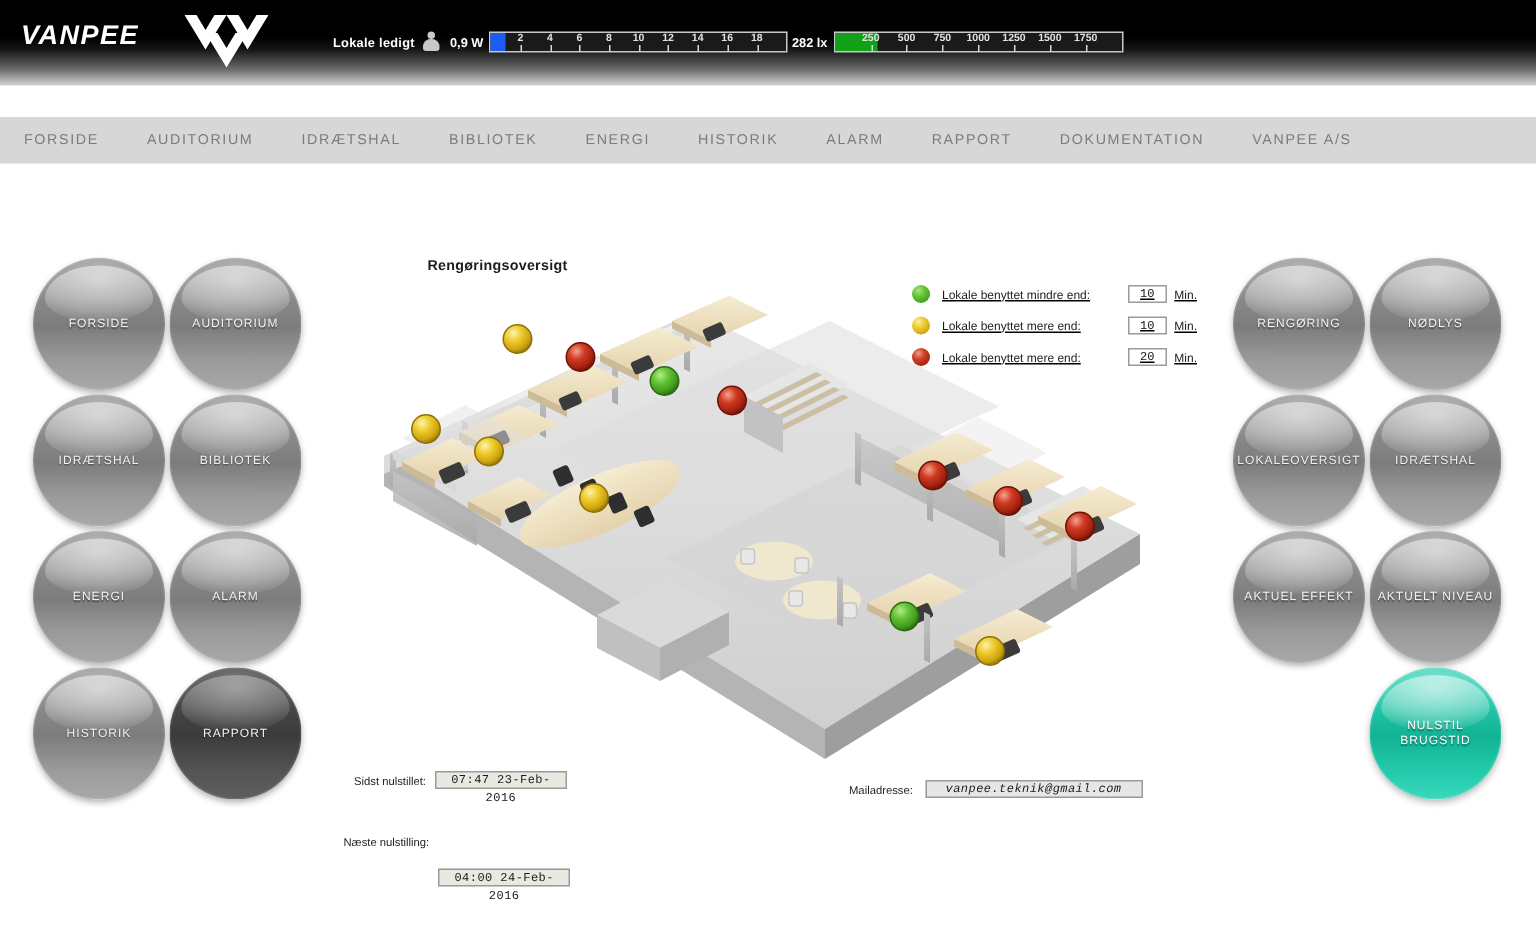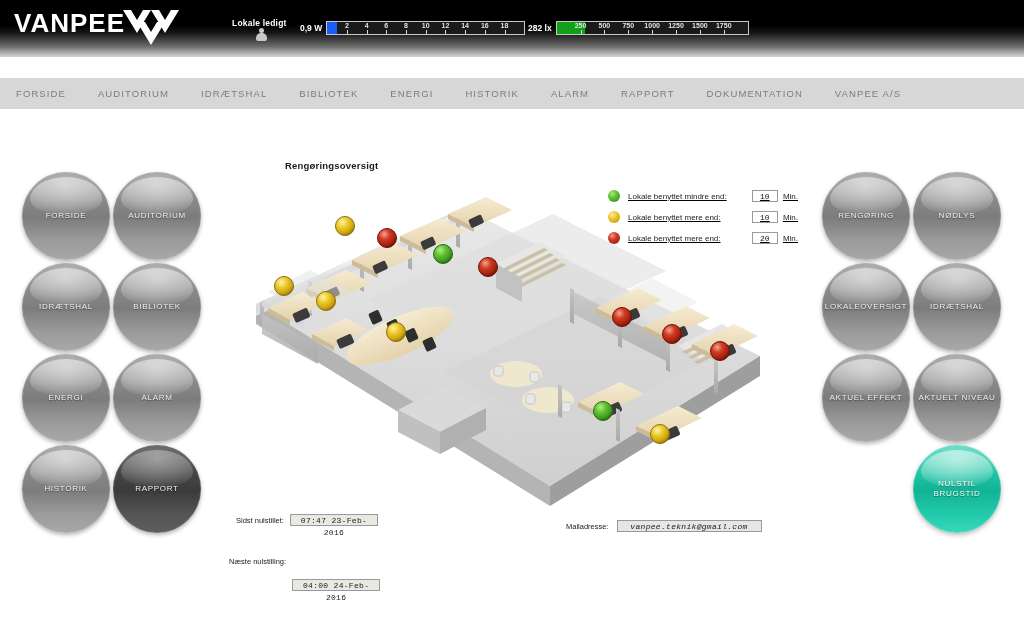--- a/index.html
+++ b/index.html
@@ -11,22 +11,23 @@
   #app{position:relative;width:1024px;height:622px;}
 
   
   .header{
     position:absolute;left:0;top:0;width:1024px;height:57px;
     background:linear-gradient(to bottom,#000000 0%,#000000 44%,#161616 58%,#6e6e6e 82%,#b9b9b9 95%,#d2d2d2 100%);
     overflow:hidden;
   }
   .logo-vanpee{
     position:absolute;left:14px;top:8px;
-    color:#fff;font-size:26px;font-weight:bold;letter-spacing:1px;
+    color:#fff;font-size:18px;font-weight:bold;letter-spacing:1px;
     line-height:30px;
+    font-style:italic;
   }
   .logo-mark{
     position:absolute;left:123px;top:6px;width:56px;height:40px;
   }
   .logo-helvar{
     position:absolute;right:16px;top:7px;
     color:#fff;font-size:28px;font-weight:bold;letter-spacing:-0.5px;
     line-height:32px;
   }
 
@@ -98,21 +99,21 @@
       linear-gradient(to bottom,#2fd1b4 0%,#23c5a8 30%,#11b394 52%,#22c9ab 78%,#3ad8bd 100%);
     box-shadow:0 2px 5px rgba(0,0,0,0.28), inset 0 0 0 1px rgba(255,255,255,0.14);
   }
   .cbtn.teal::after{
     background:linear-gradient(to bottom,rgba(255,255,255,0.52),rgba(255,255,255,0.06));
   }
   .cbtn.teal .lbl{color:#ffffff;}
 
   
   .panel-title{
-    position:absolute;left:256px;top:160px;
+    position:absolute;left:256px;top:172px;
     font-size:9.5px;font-weight:bold;color:#1c1c1c;letter-spacing:0.2px;padding-left:29px;
   }
 
   .legend{position:absolute;left:608px;top:188px;width:190px;}
   .legend-row{display:flex;align-items:center;height:16px;margin-bottom:5px;text-decoration:underline;}
   .dot{width:12px;height:12px;border-radius:50%;flex:0 0 auto;margin-right:8px;}
   .dot.green{background:radial-gradient(circle at 36% 30%, #a7e77a 0%, #63c335 38%, #3f9b1d 78%, #2f6f16 100%);}
   .dot.yellow{background:radial-gradient(circle at 36% 30%, #fdf0a0 0%, #ecc82a 38%, #cfa310 78%, #9c7a0c 100%);}
   .dot.red{background:radial-gradient(circle at 36% 30%, #f09a86 0%, #cf3a23 38%, #a52211 78%, #741407 100%);}
   .legend-text{font-size:8px;color:#1c1c1c;white-space:nowrap;flex:1 1 auto;}
@@ -145,21 +146,21 @@
 
     <div class="logo-vanpee">VANPEE</div>
 
     <svg class="logo-mark" viewBox="0 0 56 40">
       <polygon fill="#ffffff" points="0,4 8,4 14,14 20,4 28,4 14,27"></polygon>
       <polygon fill="#ffffff" points="28,4 36,4 42,14 48,4 56,4 42,27"></polygon>
       <polygon fill="#ffffff" points="14,16 22,16 28,26 34,16 42,16 28,39"></polygon>
     </svg>
 
 
-    <div class="hdr-group" style="left:232px;flex-direction:column;">
+    <div class="hdr-group" style="left:222px;">
       <span class="hdr-label">Lokale ledigt</span>
       <span class="person-icon">
         <span class="head"></span>
           <span class="body"></span>
       </span>
     </div>
 
     <div class="hdr-group" style="left:300px;">
       <span class="hdr-val">0,9 W</span>
       <div class="meter" id="power-meter" style="width:199px;">

